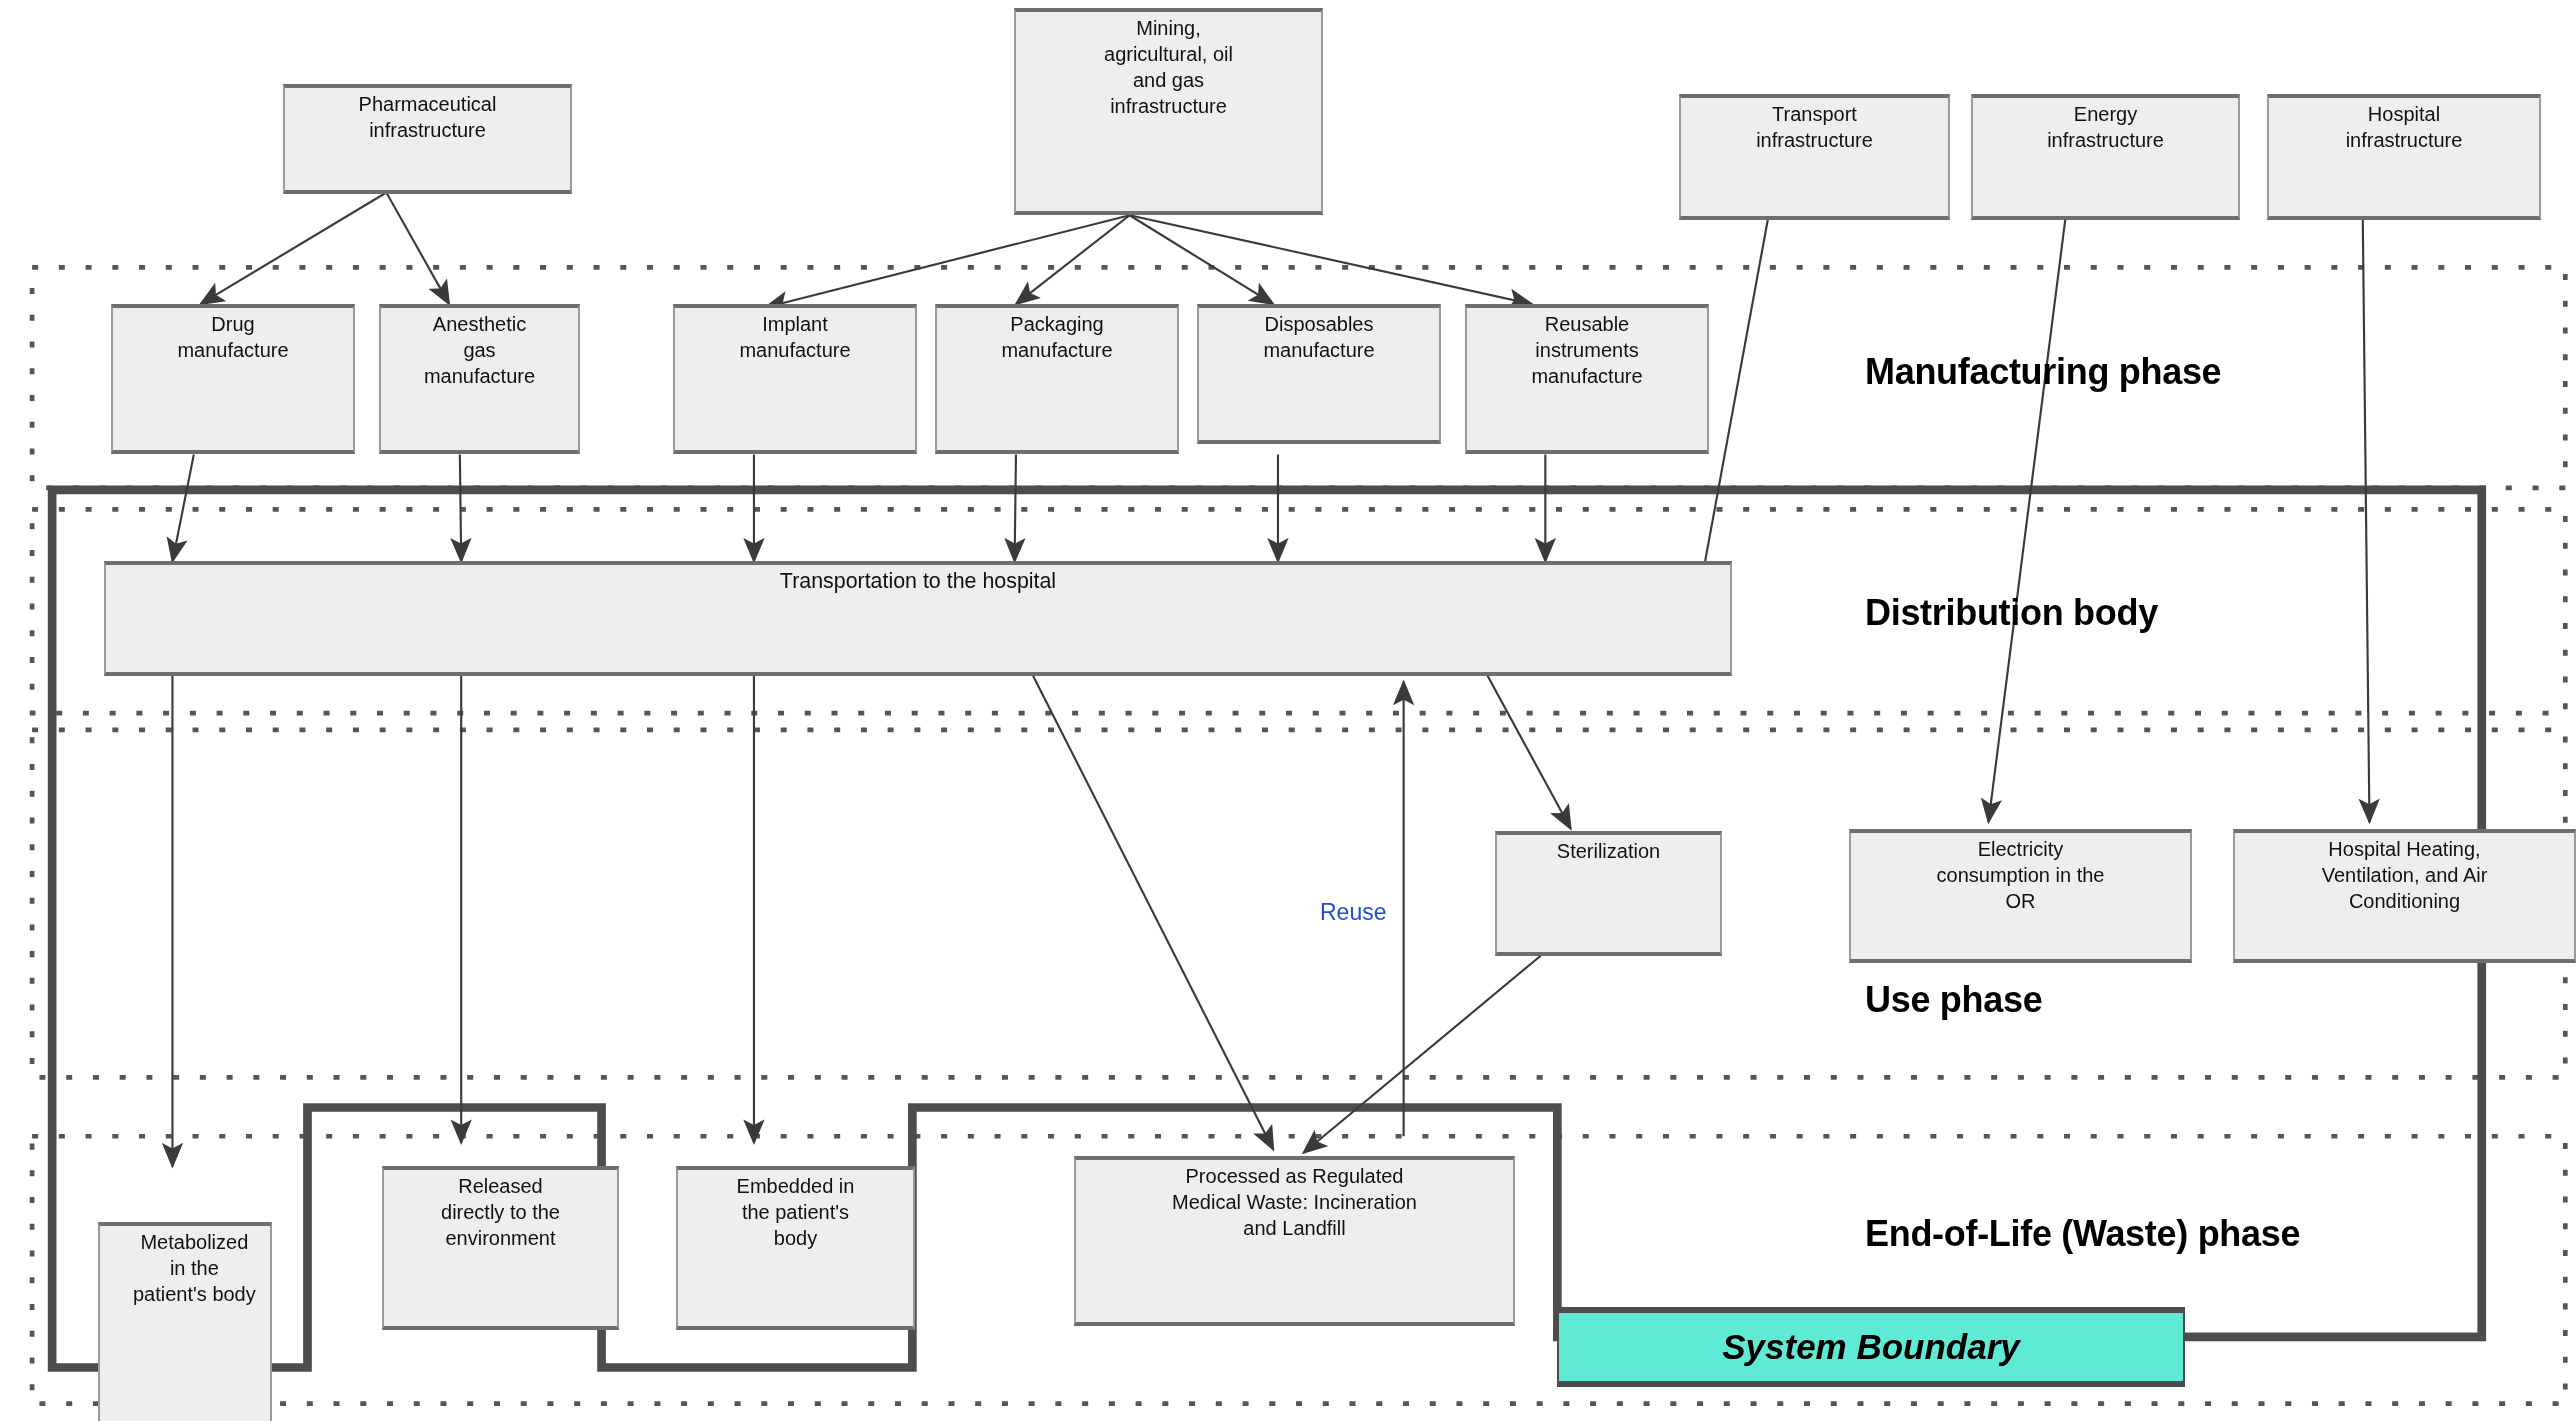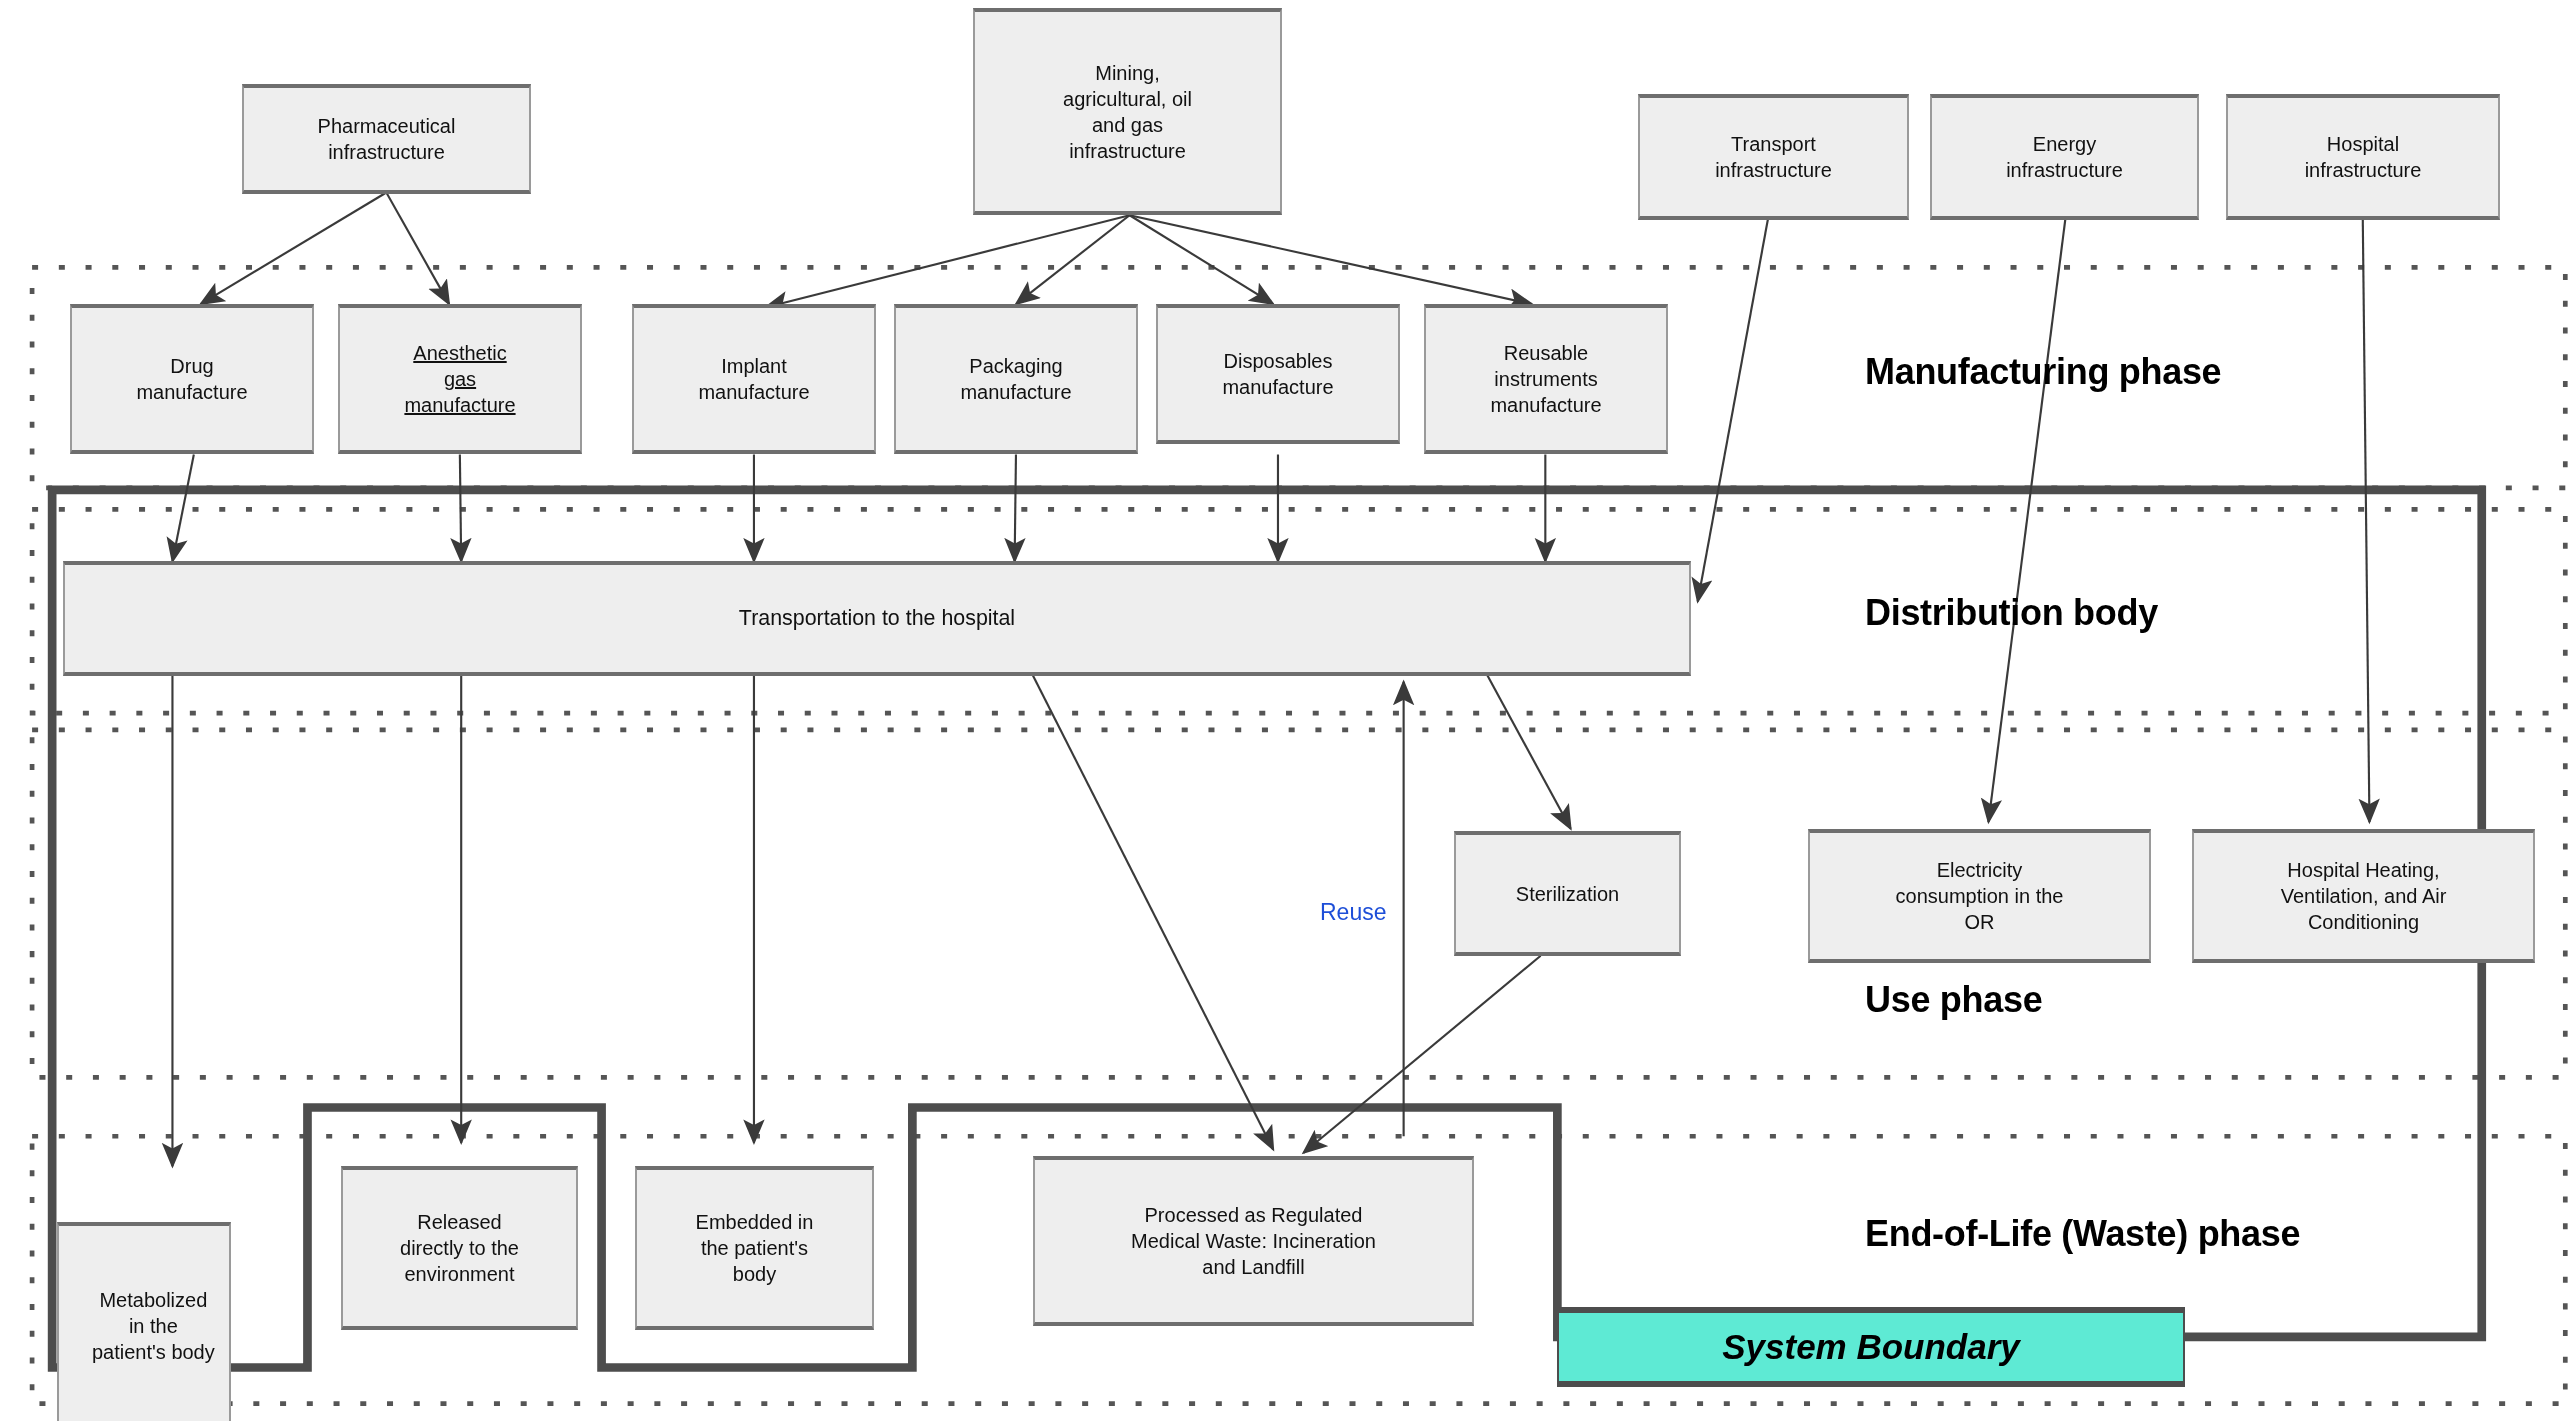--- a/index.html
+++ b/index.html
@@ -6,26 +6,27 @@
   body{font-family:"Liberation Sans",sans-serif;}
   #stage{position:relative;width:2576px;height:1421px;background:#fff;overflow:hidden;}
   svg.layer{position:absolute;left:0;top:0;width:2576px;height:1421px;pointer-events:none;}
   .node{
     position:absolute;
     background:#eeeeee;
     border:2px solid #9a9a9a;
     border-top:4.7px solid #6e6e6e;
     border-bottom:4.7px solid #6e6e6e;
     box-sizing:border-box;
-    display:flex;align-items:center;justify-content:center;
+    display:flex;align-items:flex-start;justify-content:center;
     text-align:center;
     color:#111;
     font-size:20px;
     line-height:1.30;
     padding:2.7px 5.3px;
+    margin-left:41px;
   }
   .node span{display:block;width:100%;}
   .phase-label{
     position:absolute;
     font-weight:bold;
     font-size:36px;
     color:#000;
     white-space:nowrap;
     letter-spacing:-0.3px;
   }
@@ -138,21 +139,21 @@
   </div>
 
   <div class="node" style="left:2226px;top:94px;width:274px;height:126px;">
     <span>Hospital<br>infrastructure</span>
   </div>
 
   <div class="node" style="left:70px;top:304px;width:244px;height:150px;">
     <span>Drug<br>manufacture</span>
   </div>
 
-  <div class="node" style="left:338px;top:304px;width:244px;height:150px;text-decoration:underline;">
+  <div class="node" style="left:338px;top:304px;width:201px;height:150px;">
     <span>Anesthetic<br>gas<br>manufacture</span>
   </div>
 
   <div class="node" style="left:632px;top:304px;width:244px;height:150px;">
     <span>Implant<br>manufacture</span>
   </div>
 
   <div class="node" style="left:894px;top:304px;width:244px;height:150px;">
     <span>Packaging<br>manufacture</span>
   </div>

